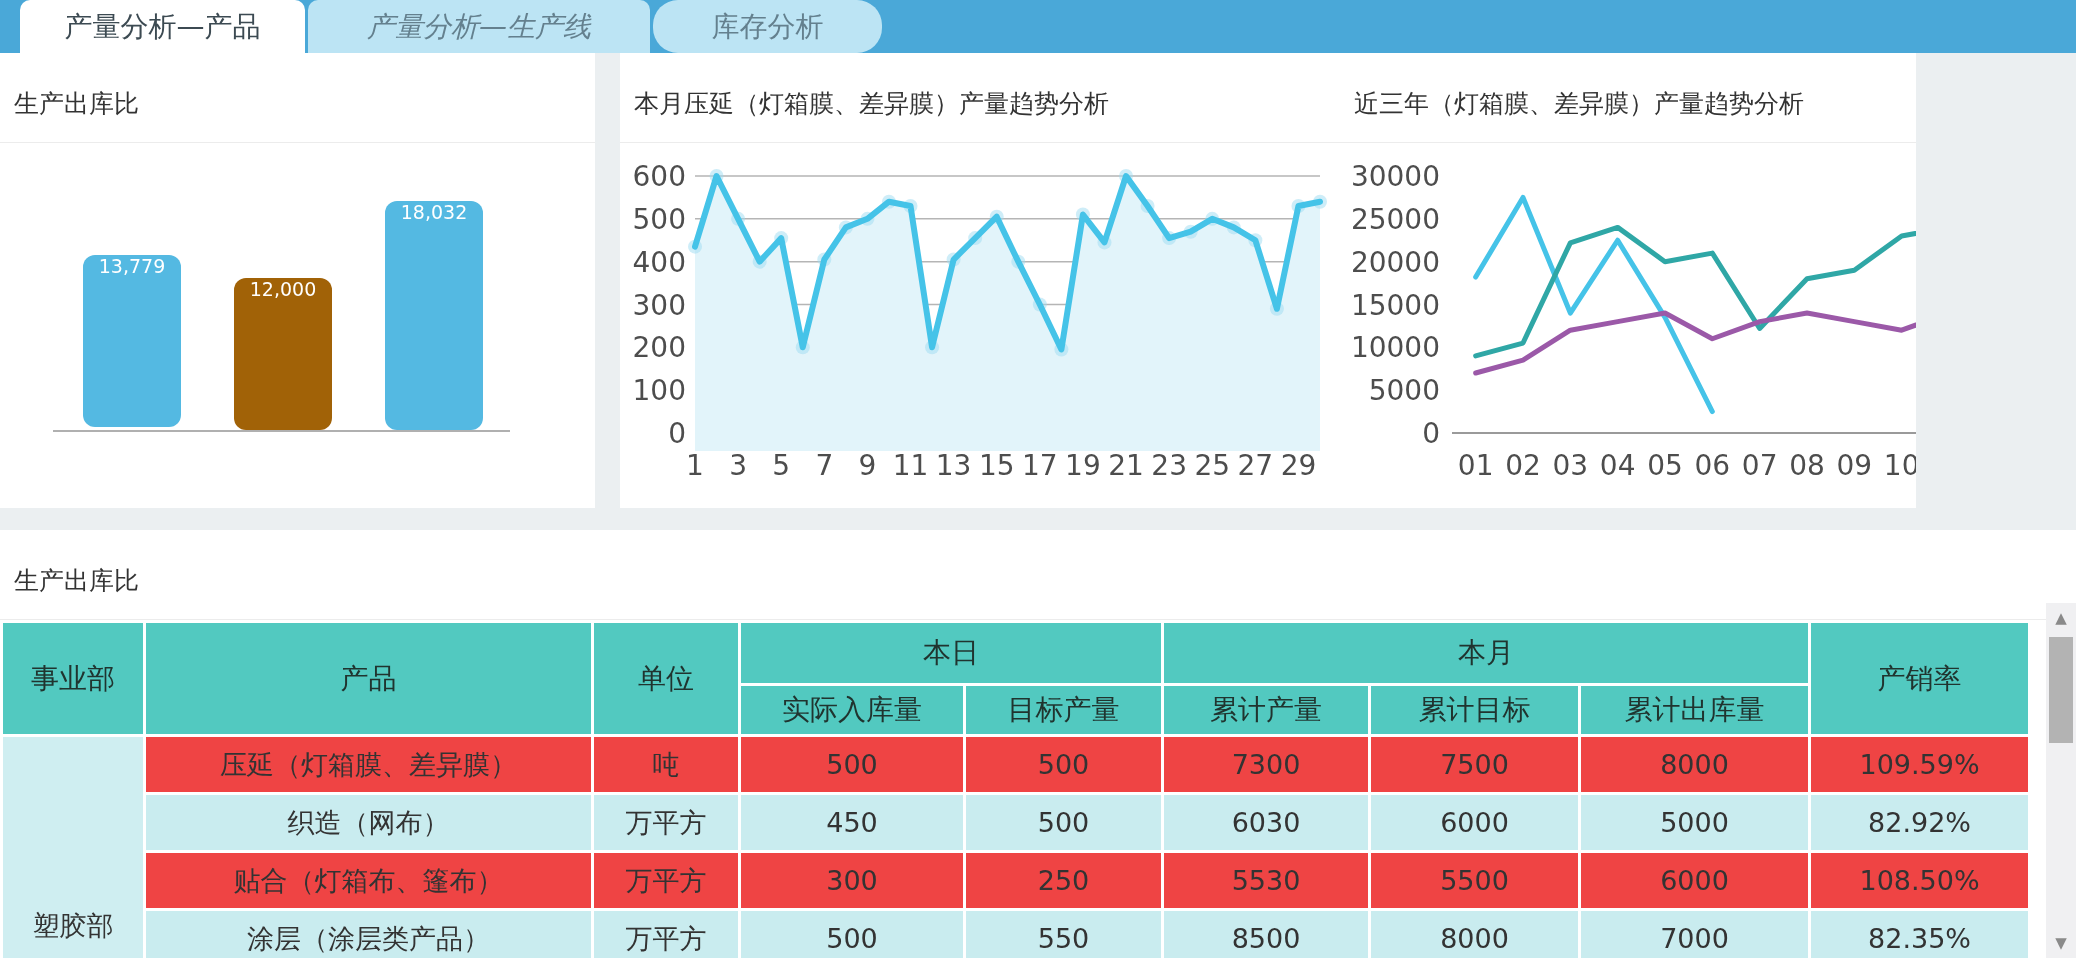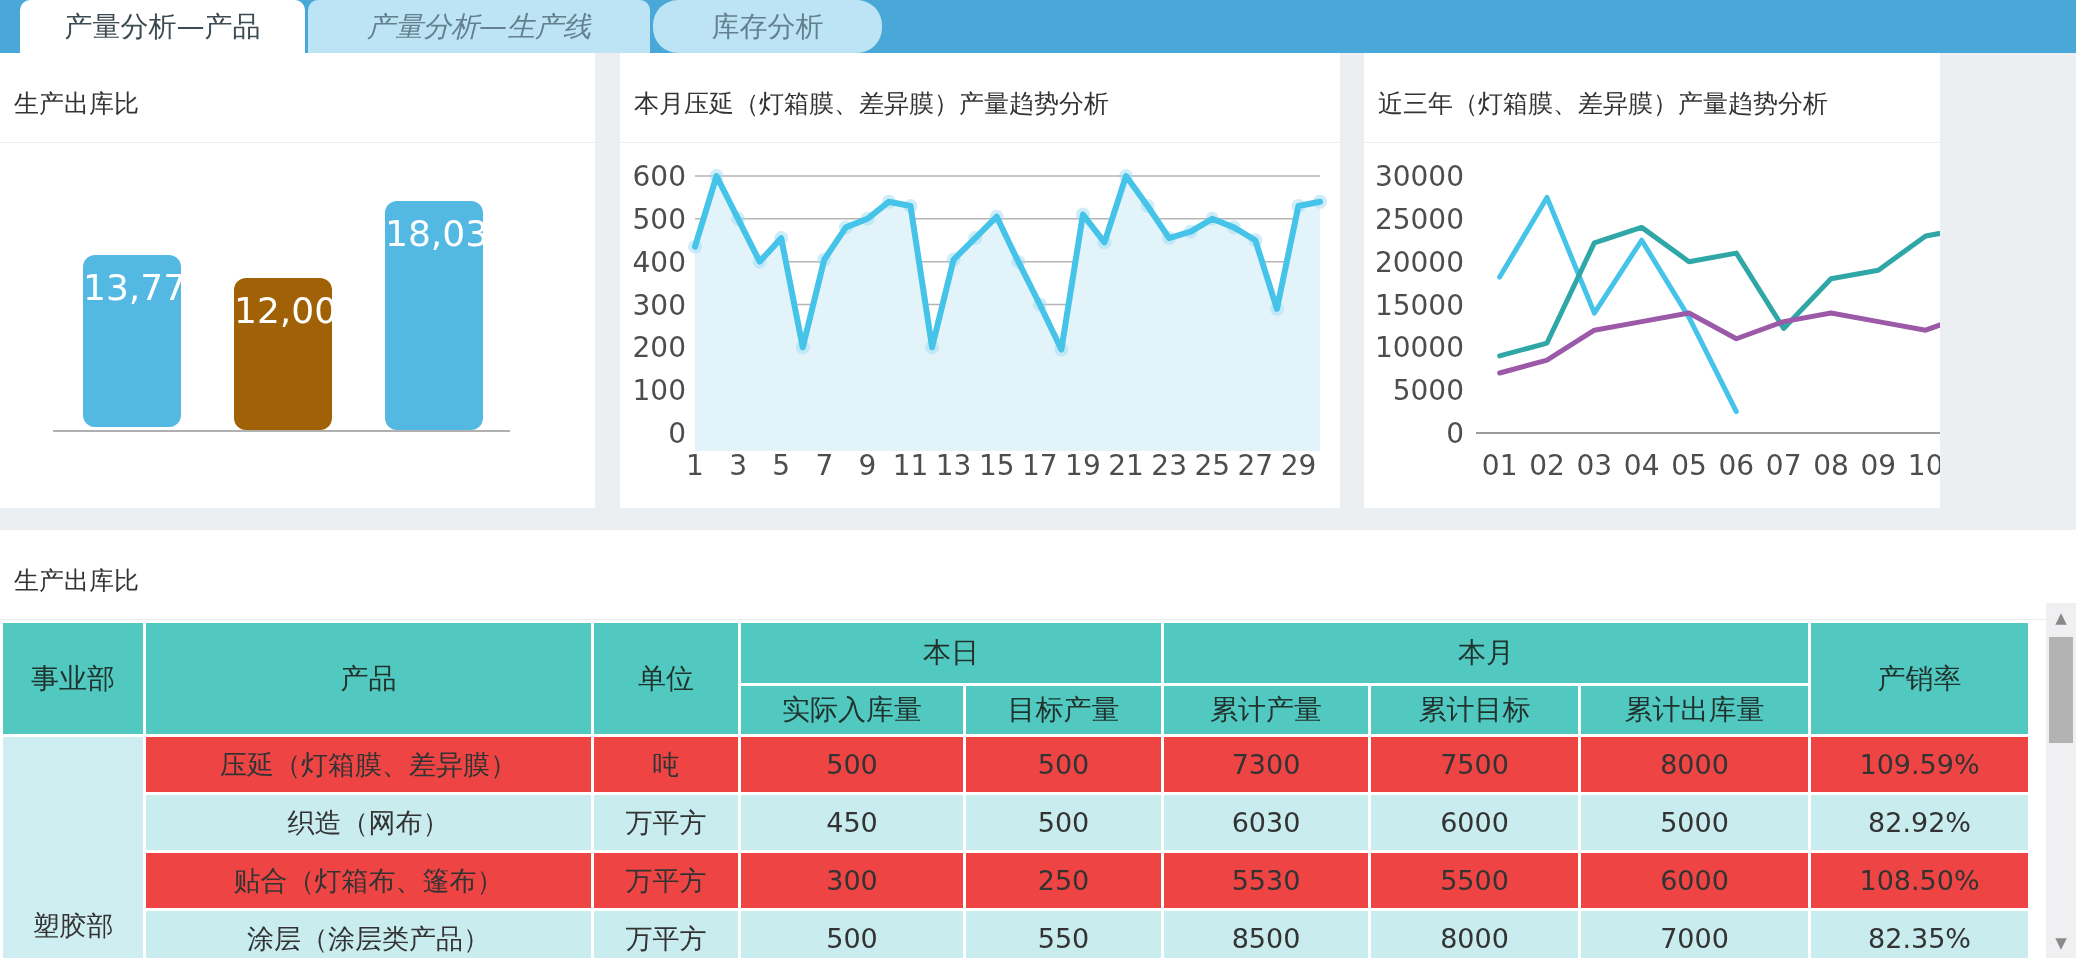--- a/index.html
+++ b/index.html
@@ -8,28 +8,28 @@
   
   .tabbar { height:53px; background:#4aa8d8; display:flex; align-items:stretch; padding-left:20px; }
   .tab { border-radius:10px 10px 0 0; margin-right:3px; display:flex; align-items:center;
          justify-content:center; font-size:28px; background:#bce4f4; color:#64808e; cursor:pointer; }
   .tab.active { background:#ffffff; color:#3c4a52; }
   .tab:nth-child(1){ width:285px; } .tab:nth-child(2){ width:342px;font-style:italic; } .tab:nth-child(3){ width:229px;border-radius:25px; }
   
   .top-row { display:flex; height:455px; }
   .panel { background:#fff; overflow:hidden; }
   #panel-bar   { width:595px; margin-right:25px; }
-  #panel-month { width:720px; margin-right:24px; }
+  #panel-month { width:720px; }
   #panel-years { width:576px; }
   .panel-title { font-size:25px; color:#333; padding:34px 16px 0 14px; height:89px; white-space:nowrap; }
   .divider { height:1px; background:#ececec; }
   .chart-area { position:relative; height:364px; }
   
   .bar { position:absolute; background:#54b9e2; border-radius:12px 12px 12px 12px; }
-  .bar-label { color:#fff; font-size:36px; text-align:center; margin-top:12px; }
+  .bar-label { color:#fff; font-size:19px; text-align:center; margin-top:0; }
   .baseline { position:absolute; height:2px; background:#b0b0b0; left:53px; width:457px; top:287px; }
   
   #panel-table { margin-top:22px; height:428px; position:relative; }
   #prod-table { border-collapse:separate; border-spacing:3px; table-layout:fixed;
                 width:2031px; font-size:27px; color:#333; }
   #prod-table thead th { background:#52c9c0; font-weight:normal; color:#20342f; font-size:28px; }
   #prod-table thead tr:nth-child(1) th { height:60px; }
   #prod-table thead tr:nth-child(2) th { height:48px; }
   #prod-table tbody td { height:55px; text-align:center; background:#ef4444; }
   #prod-table tbody tr:nth-child(even) td { background:#c9ecef; }

